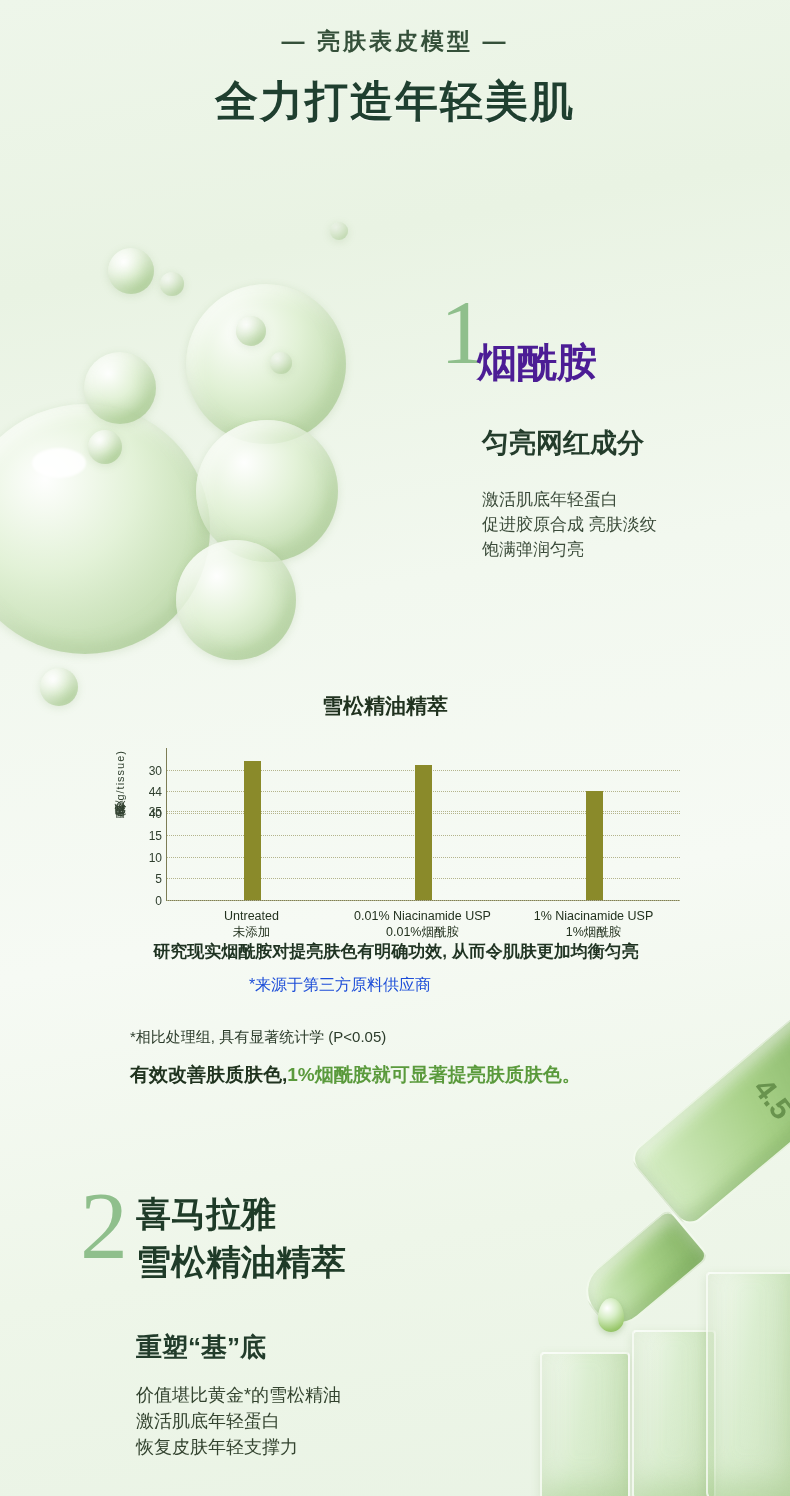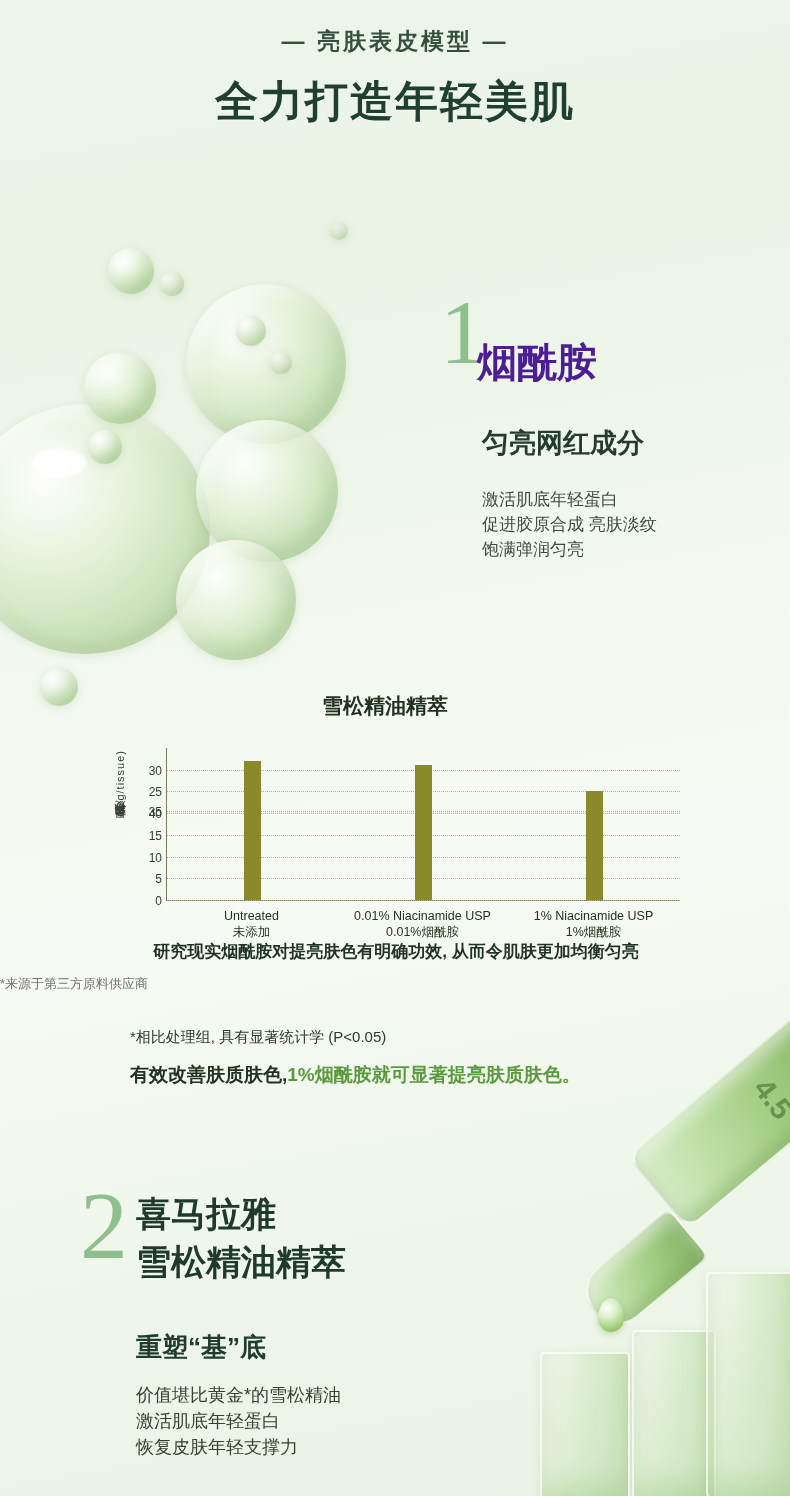--- a/index.html
+++ b/index.html
@@ -49,21 +49,21 @@
   .chart-wrap{position:absolute;left:120px;top:742px;width:560px;height:180px;}
   .y-label{position:absolute;left:-6px;top:8px;width:22px;font-size:11px;line-height:12px;color:#2f3f2e;
     writing-mode:vertical-rl;transform:rotate(180deg);letter-spacing:1px;}
   .plot{position:absolute;left:46px;top:6px;right:0;height:152px;border-left:1px solid #7d7d55;border-bottom:1px solid #7d7d55;}
   .grid{position:absolute;left:0;right:0;border-top:1px dotted #b4b48c;}
   .ytick{position:absolute;right:100%;margin-right:5px;transform:translateY(-50%);font-size:12px;color:#2f3f2e;}
   .bar{position:absolute;bottom:0;width:17px;background:#8a8a2a;}
   .xcats{position:absolute;left:46px;right:0;top:166px;height:44px;}
   .xcat{position:absolute;transform:translateX(-50%);text-align:center;font-size:12.5px;line-height:16px;color:#23321f;white-space:nowrap;}
   .chart-note{position:absolute;left:126px;top:940px;width:540px;text-align:center;font-size:17px;font-weight:600;color:#1f3322;}
-  .chart-src{position:absolute;left:0;top:975px;width:680px;text-align:left;font-size:13px;color:#737373;}
+  .chart-src{position:absolute;left:0;top:975px;width:680px;text-align:center;font-size:16px;color:#1d4ed8;}
 
   .foot1{position:absolute;left:130px;top:1028px;font-size:15px;color:#2c3c2b;}
   .foot2{position:absolute;left:130px;top:1062px;font-size:19px;color:#20331f;font-weight:600;}
   .foot2 em{font-style:normal;color:#5a9a3c;}
 
   
   .sec2-num{position:absolute;left:80px;top:1178px;font-size:96px;line-height:1;color:#8fbf8c;font-weight:400;font-family:"Liberation Serif","DejaVu Serif",serif;}
   .sec2-title{position:absolute;left:136px;top:1190px;font-size:35px;font-weight:700;line-height:48px;color:#1f3b28;}
   .sec2-sub{position:absolute;left:136px;top:1330px;font-size:26px;font-weight:700;color:#223c2b;}
   .sec2-body{position:absolute;left:136px;top:1382px;font-size:18px;line-height:26px;color:#33432f;}
@@ -129,21 +129,21 @@
       <div class="grid" style="top: 108.571px;">
         <span class="ytick">10</span>
       </div>
       <div class="grid" style="top: 86.8571px;">
         <span class="ytick">15</span>
       </div>
       <div class="grid" style="top: 65.1429px;">
         <span class="ytick">40</span>
       </div>
       <div class="grid" style="top: 43.4286px;">
-        <span class="ytick">25</span>
+        <span class="ytick">44</span>
       </div>
       <div class="grid" style="top: 21.7143px;">
         <span class="ytick">30</span>
       </div>
       <div class="grid" style="top: 16px; margin-top: 47px;">
         <span class="ytick">35</span>
       </div>
       <div class="bar" style="height: 138.971px; left: 77px; background: rgb(138, 138, 42);"></div>
       <div class="bar" style="height: 134.629px; left: 248px; background: rgb(138, 138, 42);"></div>
       <div class="bar" style="height: 108.571px; left: 419px; background: rgb(138, 138, 42);"></div>

